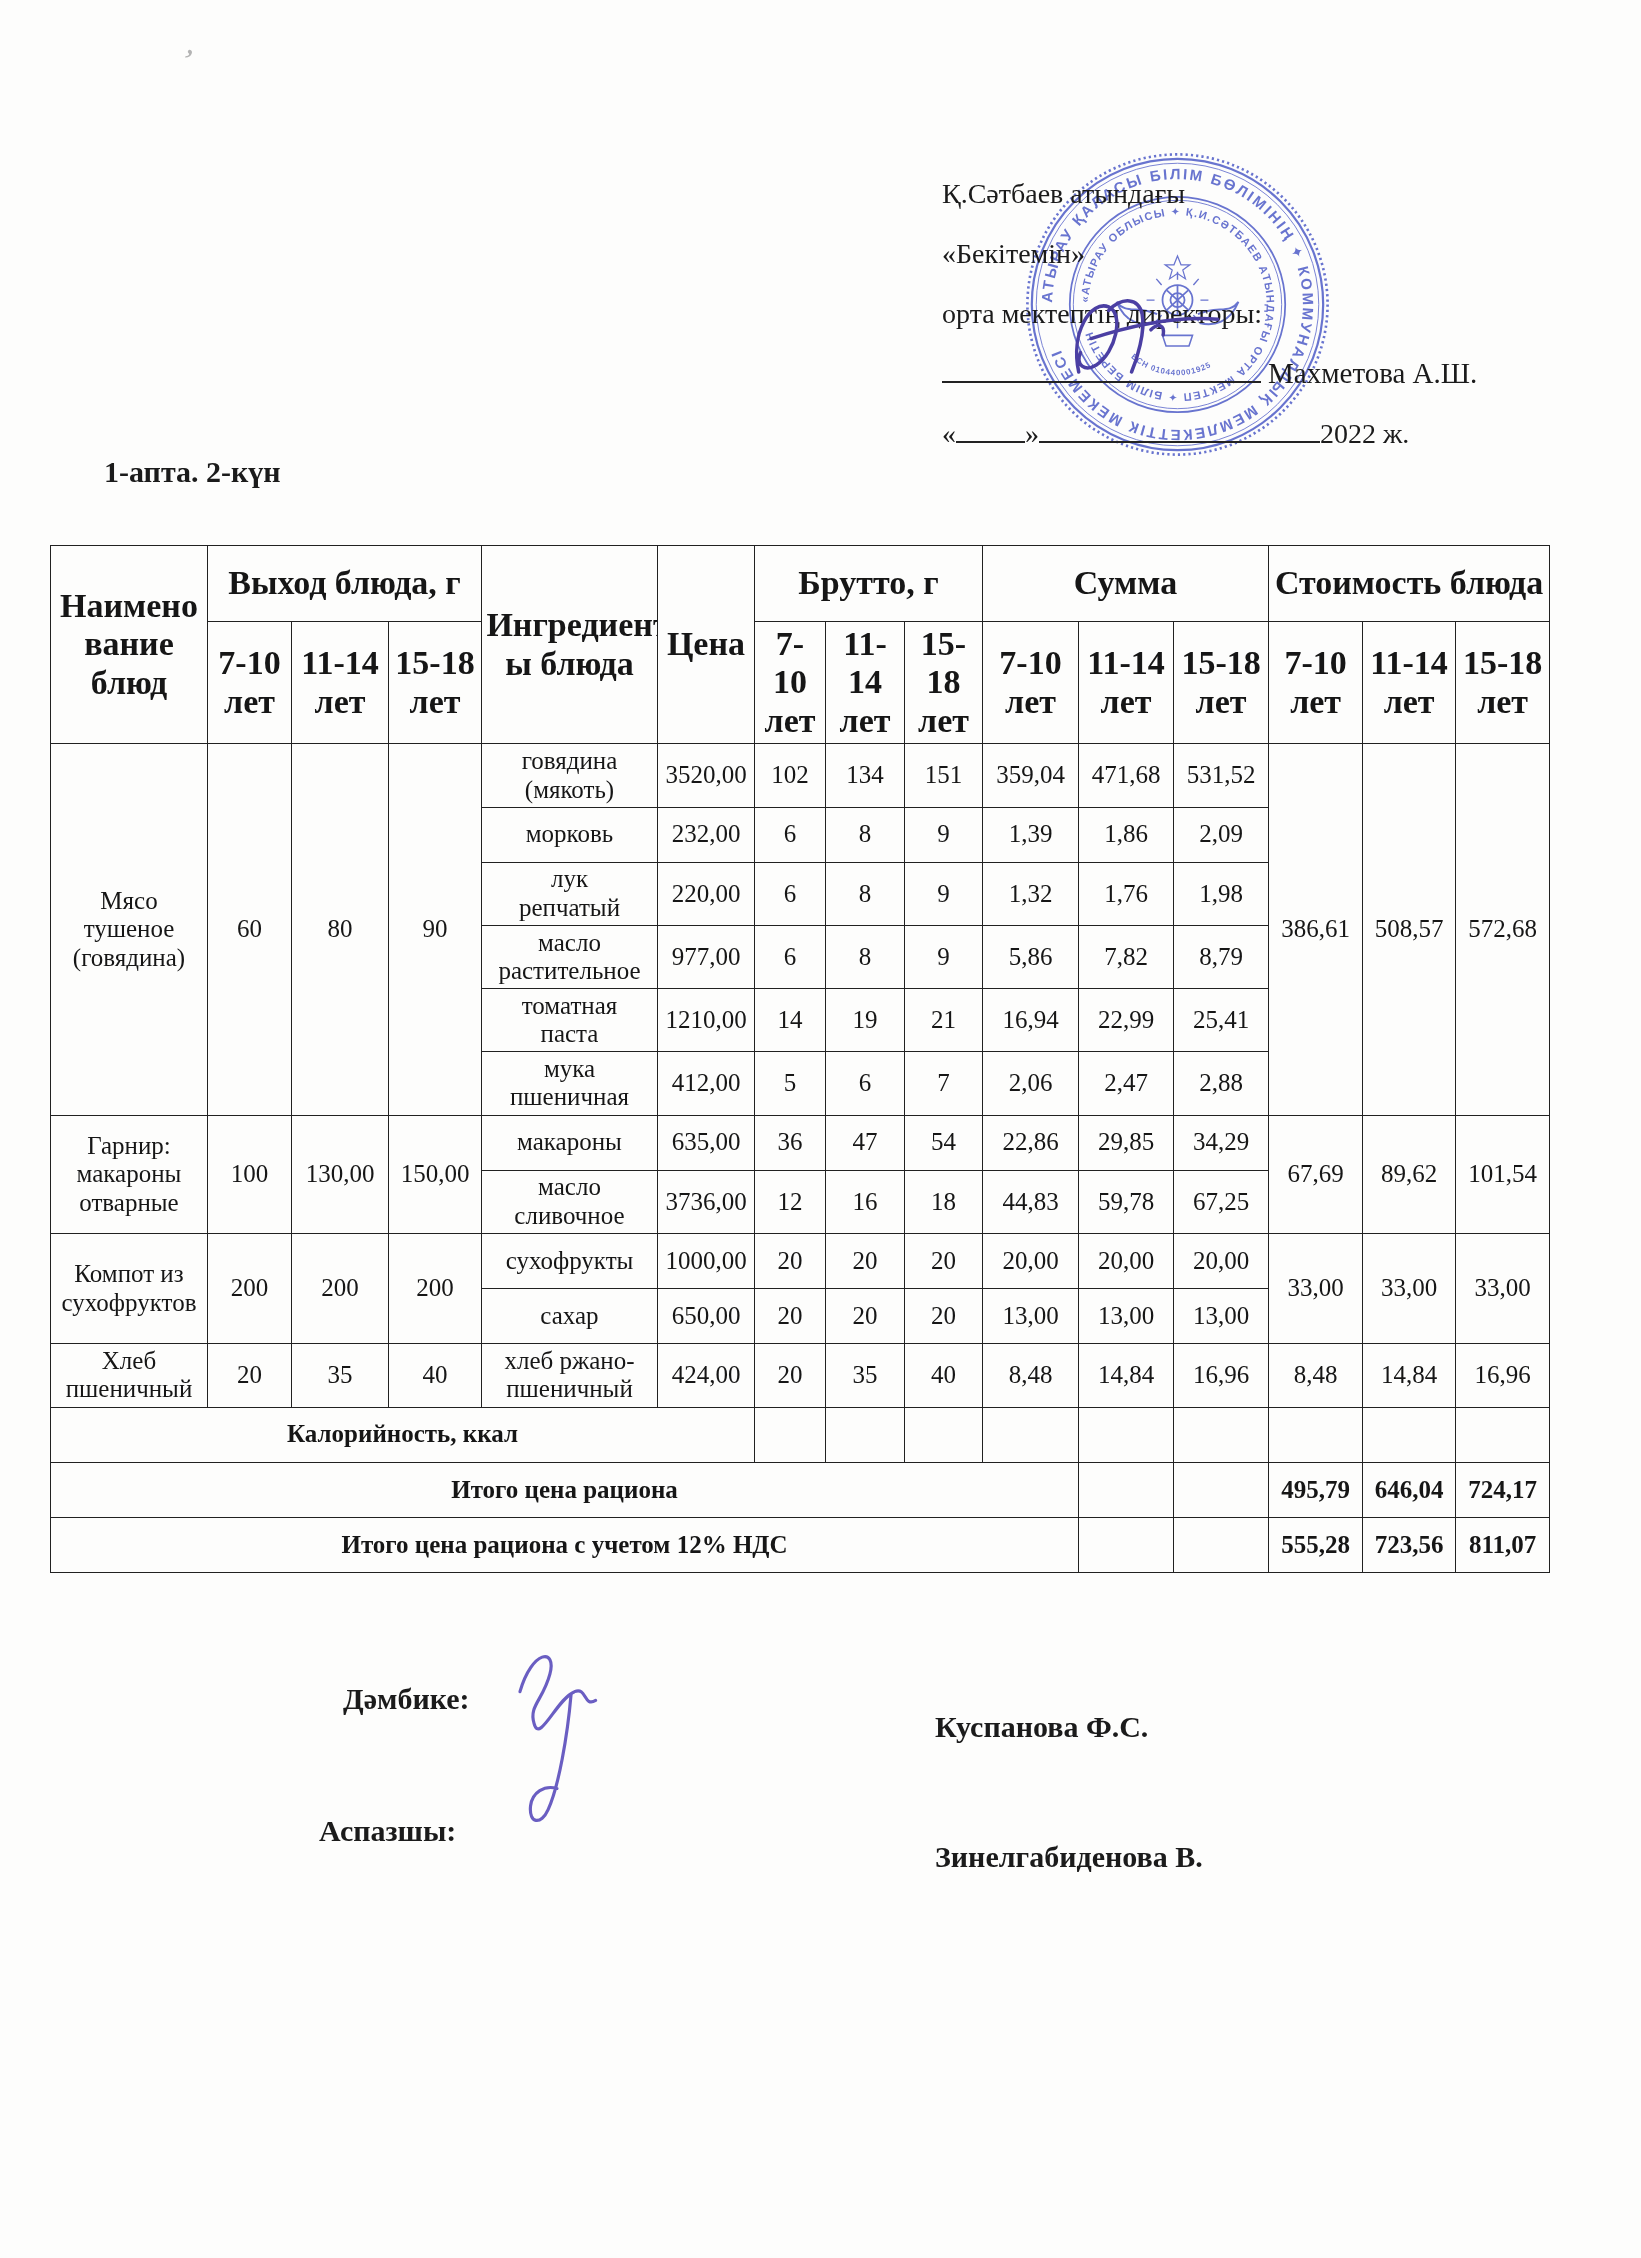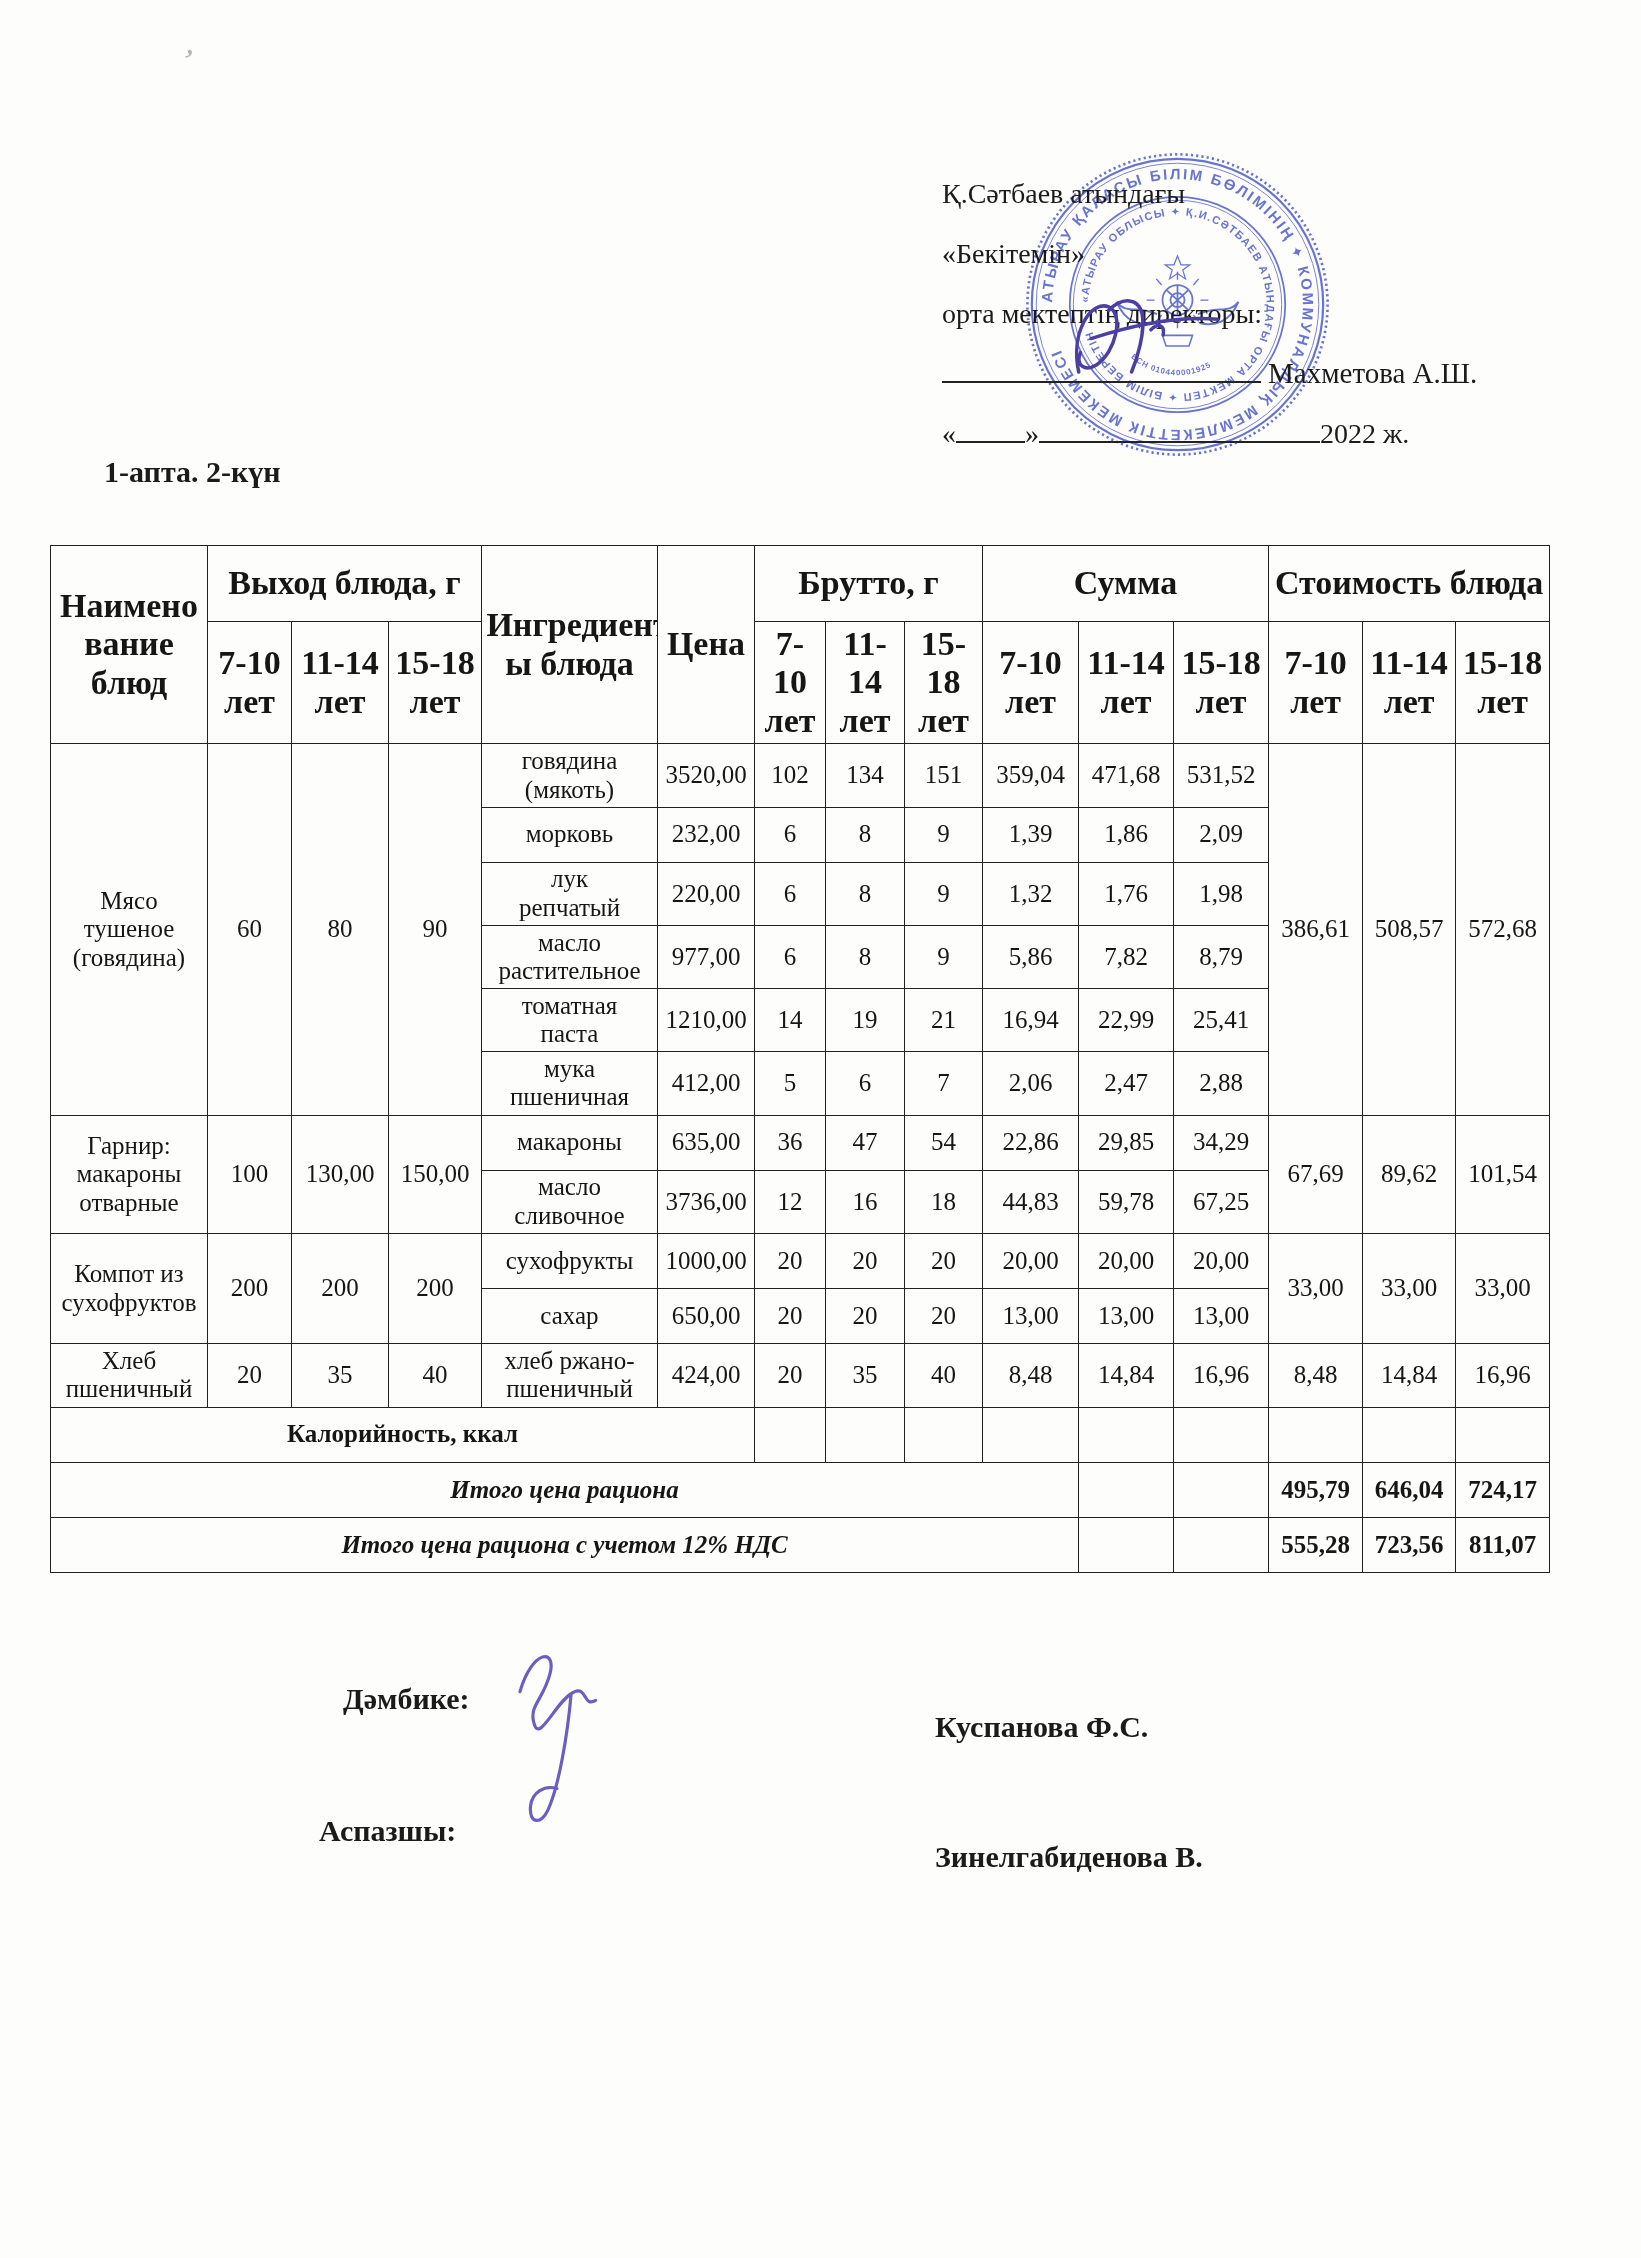--- a/index.html
+++ b/index.html
@@ -38,21 +38,21 @@
     border:1.8px solid #212121;
     font-size:25px;line-height:1.14;color:#161616;
     padding:2.6px 4.4px;text-align:center;vertical-align:middle;
     overflow:hidden;
   }
   #menu-table thead th{font-weight:bold;font-size:34px;white-space:pre-line;}
   tr.h1{height:76px;}
   tr.h2{height:94px;padding-left:10px;}
   #menu-table tbody td{height:49px;}
   td.dish,td.ing{text-align:left;white-space:pre-line;padding-left:8.8px;}
-  td.sum-label{text-align:left;font-weight:bold;font-style:italic;font-size:26.5px;padding-left:10.6px;}
+  td.sum-label{text-align:left;font-weight:bold;font-size:26.5px;padding-left:10.6px;}
   td.cal-label{font-style:normal;font-size:25.6px;}
   tr.cal-row td{height:44px;}
   tr.total-row td{height:64px;}
   td.total-val{font-weight:bold;font-size:25.6px;}
   
   .foot-label{position:absolute;left:319px;font-size:30px;font-weight:bold;}
   .foot-name{position:absolute;left:935px;font-size:30px;font-weight:bold;}
 </style>
 </head>
 <body>

